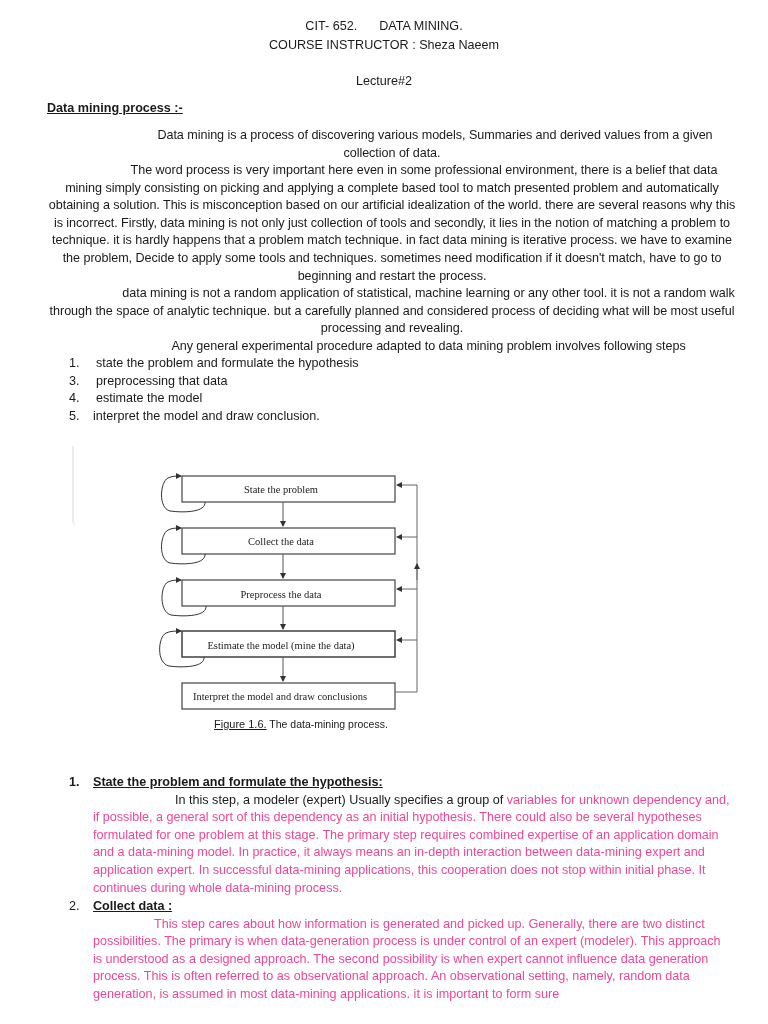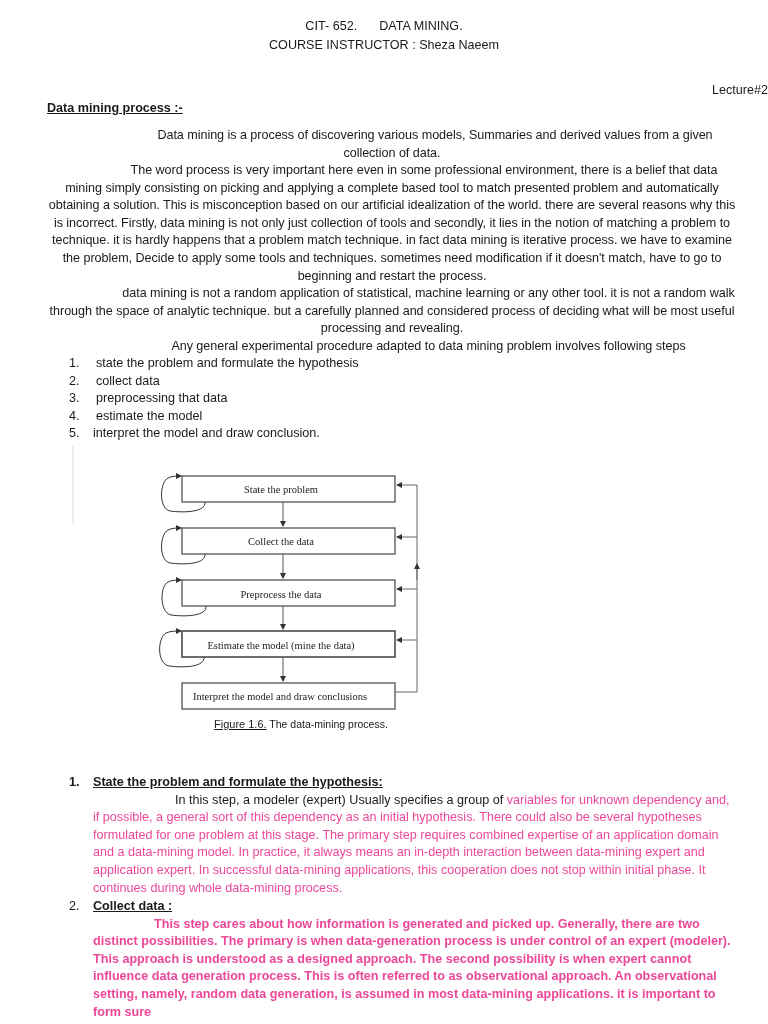--- a/index.html
+++ b/index.html
@@ -25,21 +25,21 @@
     .center-line {
       position: absolute;
       left: 0;
       width: 768px;
       text-align: center;
       font-size: 12.6px;
     }
     .course-title { top: 18px; }
     .course-title .gap { display: inline-block; width: 22px; }
     .instructor { top: 37px; }
-    .lecture { top: 82px; text-align: right; }
+    .lecture { top: 73px; }
 
     .section-heading {
       position: absolute;
       left: 47px;
       top: 100px;
       font-weight: bold;
       text-decoration: underline;
       font-size: 12.6px;
     }
 
@@ -125,21 +125,21 @@
     .detail-heading .title {
       font-weight: bold;
       text-decoration: underline;
     }
     .detail-body {
       margin: 0 0 0 24px;
       width: 640px;
     }
     .grey-text { color: #ec4899; }
     .s1-indent { text-indent: 82px; }
-    .s2-indent { text-indent: 61px; font-weight: bold; }
+    .s2-indent { text-indent: 61px; }
   </style>
 </head>
 <body>
 
 <div class="page">
 
   <div class="center-line course-title">
     <span>CIT- 652.</span><span class="gap"></span><span>DATA MINING.</span>
   </div>
   <div class="center-line instructor">COURSE INSTRUCTOR : Sheza Naeem</div>
@@ -155,21 +155,20 @@
   </div>
   <div class="body-block" style="top:338px;">
     <p class="para indent-3">Any general experimental procedure adapted to data mining problem involves following steps</p>
   </div>
   <div class="body-block" style="top:285px;">
     <p class="para indent-3">data mining is not a random application of statistical, machine learning or any other tool. it is not a random walk through the space of analytic technique. but a carefully planned and considered process of deciding what will be most useful processing and revealing.</p>
   </div>
 
   <ol class="steps-list">
     <li><span class="num">1.</span><span>state the problem and formulate the hypothesis</span></li>
-    <li><span class="num">2.</span><span>collect data</span></li>
     <li><span class="num">3.</span><span>preprocessing that data</span></li>
     <li><span class="num">4.</span><span>estimate the model</span></li>
     <li class="last"><span class="num">5.</span><span>interpret the model and draw conclusion.</span></li>
   </ol>
 
   <div class="scan-artifact"></div>
 
   <svg class="diagram" width="768" height="1024" viewBox="0 0 768 1024">
     <defs>
       <marker id="arrowhead" markerWidth="6" markerHeight="6" refX="5" refY="3" orient="auto">

